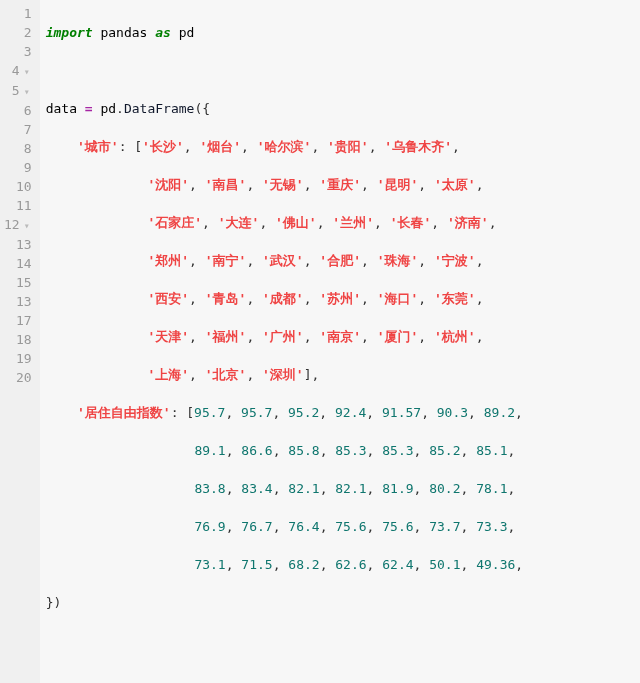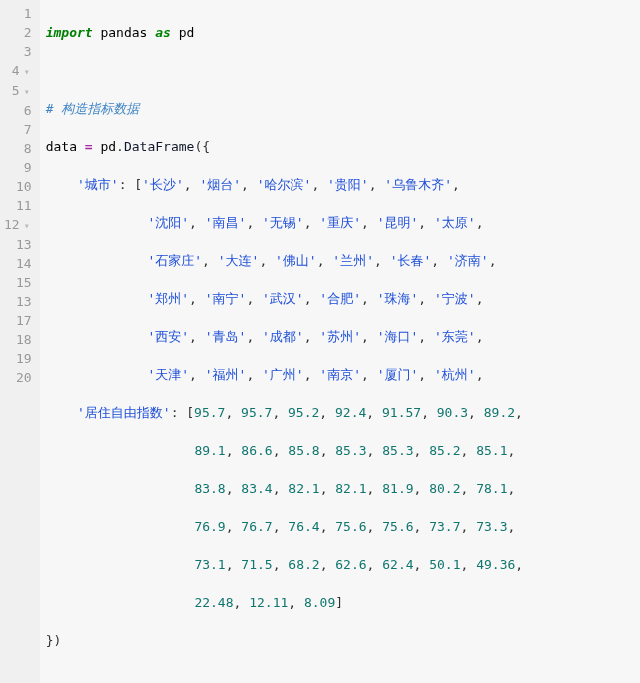--- a/index.html
+++ b/index.html
@@ -27,21 +27,21 @@
   .code {
     padding: 4px 6px;
     line-height: 19px;
     white-space: pre;
     flex: 1;
   }
   .tok-kw { color: #008000; font-weight: bold; font-style: italic; }
   .tok-name { color: #000; margin-top: 6px; }
   .tok-op { color: #a626a4; font-weight: bold; }
   .tok-cmt { color: #3e84c4; font-style: italic; }
-  .tok-str { color: #1d4ed8; }
+  .tok-str { color: #ef4444; font-weight: bold; }
   .tok-num { color: #0f766e; }
   .tok-punc { color: #303030; }
   .tok-func { color: #0f172a; }
   .fold {
     display:inline-block;
     color:#bbb;
     font-size:10px;
     width:10px;
     text-align:center;
     margin-left:2px;
@@ -69,31 +69,30 @@
     <div class="g-line">15</div>
     <div class="g-line">13</div>
     <div class="g-line">17</div>
     <div class="g-line">18</div>
     <div class="g-line">19</div>
     <div class="g-line">20</div>
   </div>
   <div class="code">
 <div><span class="tok-kw">import</span> <span class="tok-name">pandas</span> <span class="tok-kw">as</span> <span class="tok-name">pd</span></div>
 <div>&nbsp;</div>
-<div><span class="tok-cmt"># 构造指标数据</span></div>
 <div><span class="tok-name">data</span> <span class="tok-op">=</span> <span class="tok-name">pd</span><span class="tok-punc">.</span><span class="tok-func">DataFrame</span><span class="tok-punc">({</span></div>
 <div>    <span class="tok-str">'城市'</span><span class="tok-punc">: [</span><span class="tok-str">'长沙'</span><span class="tok-punc">, </span><span class="tok-str">'烟台'</span><span class="tok-punc">, </span><span class="tok-str">'哈尔滨'</span><span class="tok-punc">, </span><span class="tok-str">'贵阳'</span><span class="tok-punc">, </span><span class="tok-str">'乌鲁木齐'</span><span class="tok-punc">,</span></div>
 <div>             <span class="tok-str">'沈阳'</span><span class="tok-punc">, </span><span class="tok-str">'南昌'</span><span class="tok-punc">, </span><span class="tok-str">'无锡'</span><span class="tok-punc">, </span><span class="tok-str">'重庆'</span><span class="tok-punc">, </span><span class="tok-str">'昆明'</span><span class="tok-punc">, </span><span class="tok-str">'太原'</span><span class="tok-punc">,</span></div>
 <div>             <span class="tok-str">'石家庄'</span><span class="tok-punc">, </span><span class="tok-str">'大连'</span><span class="tok-punc">, </span><span class="tok-str">'佛山'</span><span class="tok-punc">, </span><span class="tok-str">'兰州'</span><span class="tok-punc">, </span><span class="tok-str">'长春'</span><span class="tok-punc">, </span><span class="tok-str">'济南'</span><span class="tok-punc">,</span></div>
 <div>             <span class="tok-str">'郑州'</span><span class="tok-punc">, </span><span class="tok-str">'南宁'</span><span class="tok-punc">, </span><span class="tok-str">'武汉'</span><span class="tok-punc">, </span><span class="tok-str">'合肥'</span><span class="tok-punc">, </span><span class="tok-str">'珠海'</span><span class="tok-punc">, </span><span class="tok-str">'宁波'</span><span class="tok-punc">,</span></div>
 <div>             <span class="tok-str">'西安'</span><span class="tok-punc">, </span><span class="tok-str">'青岛'</span><span class="tok-punc">, </span><span class="tok-str">'成都'</span><span class="tok-punc">, </span><span class="tok-str">'苏州'</span><span class="tok-punc">, </span><span class="tok-str">'海口'</span><span class="tok-punc">, </span><span class="tok-str">'东莞'</span><span class="tok-punc">,</span></div>
 <div>             <span class="tok-str">'天津'</span><span class="tok-punc">, </span><span class="tok-str">'福州'</span><span class="tok-punc">, </span><span class="tok-str">'广州'</span><span class="tok-punc">, </span><span class="tok-str">'南京'</span><span class="tok-punc">, </span><span class="tok-str">'厦门'</span><span class="tok-punc">, </span><span class="tok-str">'杭州'</span><span class="tok-punc">,</span></div>
+<div>             <span class="tok-str">'上海'</span><span class="tok-punc">, </span><span class="tok-str">'北京'</span><span class="tok-punc">, </span><span class="tok-str">'深圳'</span><span class="tok-punc">],</span></div>
 <div>    <span class="tok-str">'居住自由指数'</span><span class="tok-punc">: [</span><span class="tok-num">95.7</span><span class="tok-punc">, </span><span class="tok-num">95.7</span><span class="tok-punc">, </span><span class="tok-num">95.2</span><span class="tok-punc">, </span><span class="tok-num">92.4</span><span class="tok-punc">, </span><span class="tok-num">91.57</span><span class="tok-punc">, </span><span class="tok-num">90.3</span><span class="tok-punc">, </span><span class="tok-num">89.2</span><span class="tok-punc">,</span></div>
 <div>                   <span class="tok-num">89.1</span><span class="tok-punc">, </span><span class="tok-num">86.6</span><span class="tok-punc">, </span><span class="tok-num">85.8</span><span class="tok-punc">, </span><span class="tok-num">85.3</span><span class="tok-punc">, </span><span class="tok-num">85.3</span><span class="tok-punc">, </span><span class="tok-num">85.2</span><span class="tok-punc">, </span><span class="tok-num">85.1</span><span class="tok-punc">,</span></div>
 <div>                   <span class="tok-num">83.8</span><span class="tok-punc">, </span><span class="tok-num">83.4</span><span class="tok-punc">, </span><span class="tok-num">82.1</span><span class="tok-punc">, </span><span class="tok-num">82.1</span><span class="tok-punc">, </span><span class="tok-num">81.9</span><span class="tok-punc">, </span><span class="tok-num">80.2</span><span class="tok-punc">, </span><span class="tok-num">78.1</span><span class="tok-punc">,</span></div>
 <div>                   <span class="tok-num">76.9</span><span class="tok-punc">, </span><span class="tok-num">76.7</span><span class="tok-punc">, </span><span class="tok-num">76.4</span><span class="tok-punc">, </span><span class="tok-num">75.6</span><span class="tok-punc">, </span><span class="tok-num">75.6</span><span class="tok-punc">, </span><span class="tok-num">73.7</span><span class="tok-punc">, </span><span class="tok-num">73.3</span><span class="tok-punc">,</span></div>
 <div>                   <span class="tok-num">73.1</span><span class="tok-punc">, </span><span class="tok-num">71.5</span><span class="tok-punc">, </span><span class="tok-num">68.2</span><span class="tok-punc">, </span><span class="tok-num">62.6</span><span class="tok-punc">, </span><span class="tok-num">62.4</span><span class="tok-punc">, </span><span class="tok-num">50.1</span><span class="tok-punc">, </span><span class="tok-num">49.36</span><span class="tok-punc">,</span></div>
-<div>                   <span class="tok-num">22.48</span><span class="tok-punc">, </span><span class="tok-num">12.11</span><span class="tok-punc">, </span><span class="tok-num">8.09</span><span class="tok-punc">]</span></div>
 <div><span class="tok-punc">})</span></div>
 
 
   </div>
 </div>
 
 </body></html>

